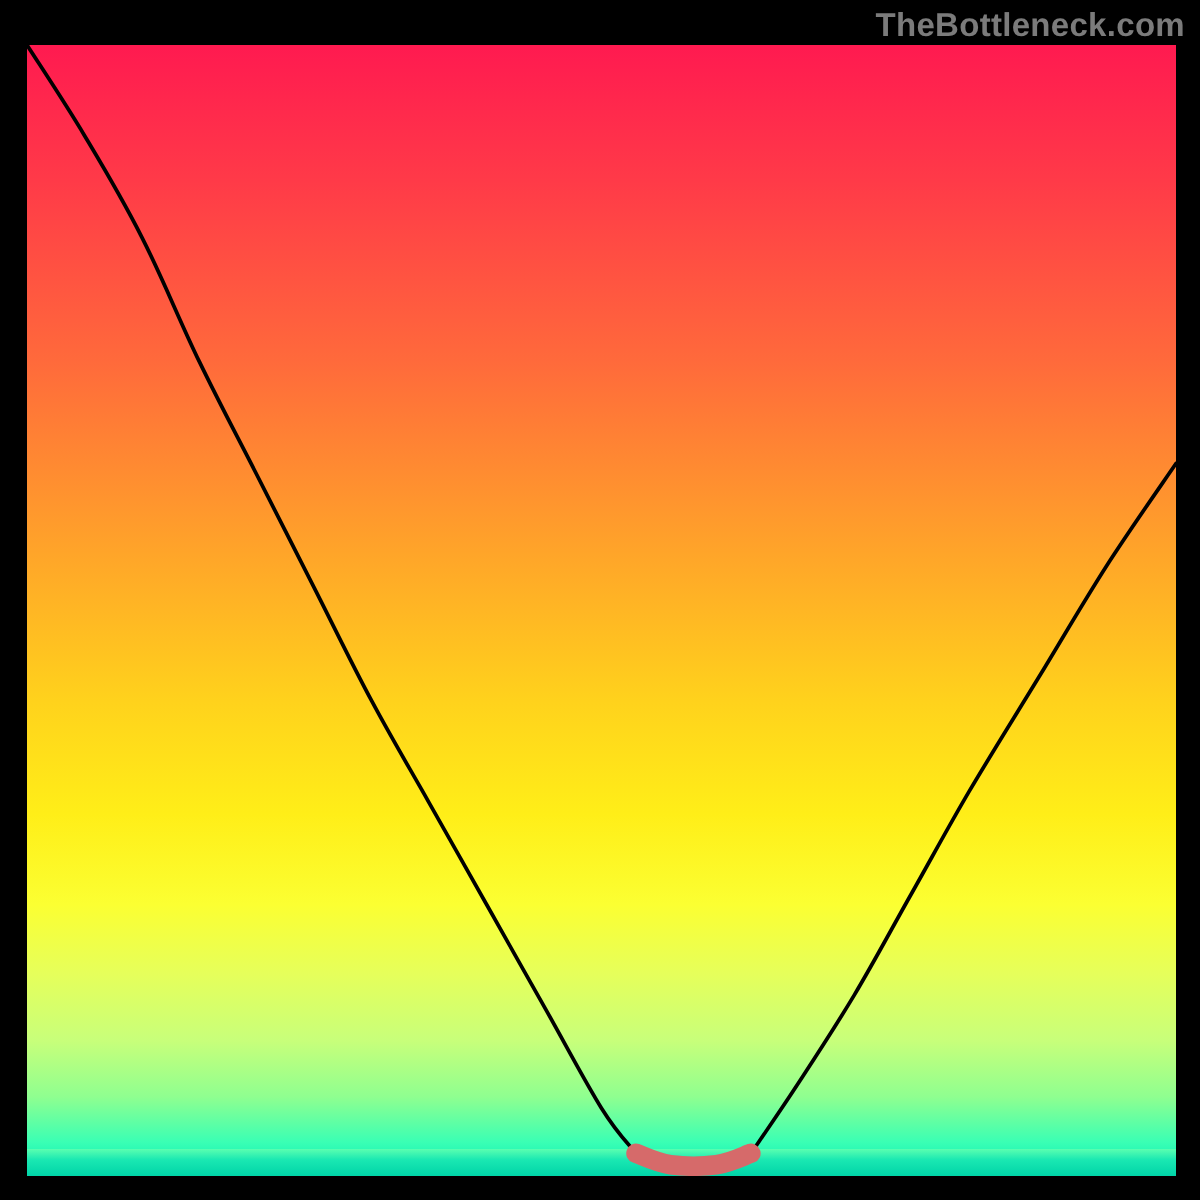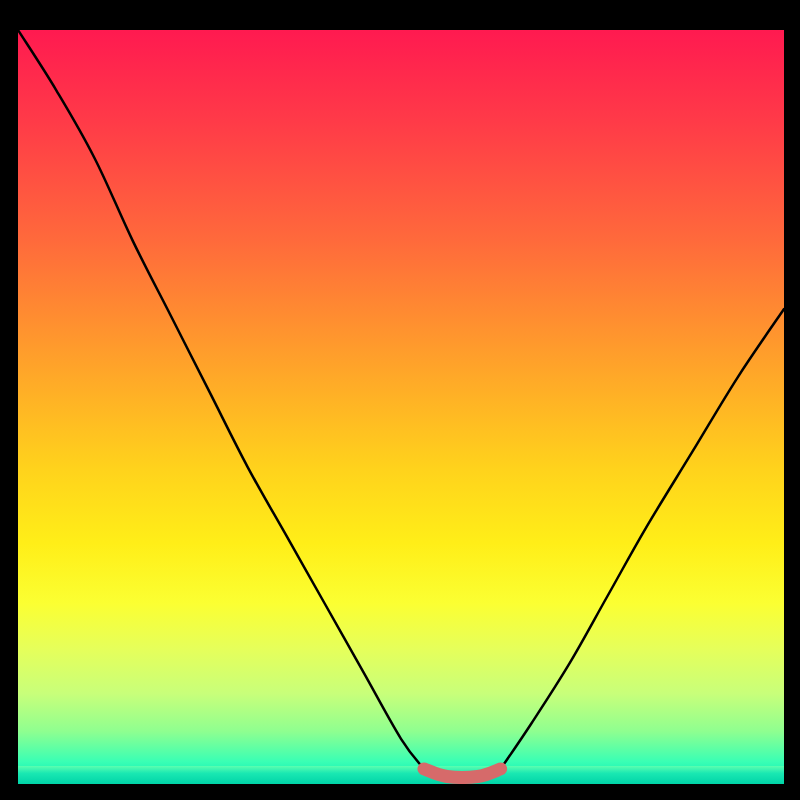--- a/index.html
+++ b/index.html
@@ -74,13 +74,14 @@
 
 <div class="frame">
   <div class="plot">
     <div class="green-band"></div>
     <svg class="curves" viewBox="0 0 766 754" preserveAspectRatio="none">
       <path id="left-branch" fill="none" stroke="#000" stroke-width="2.5" stroke-linecap="round" d="M 0.0 0.0 C 6.9 10.9, 24.5 37.2, 38.3 60.3 C 52.1 83.4, 62.8 101.0, 76.6 128.2 C 90.4 155.3, 101.1 182.6, 114.9 211.1 C 128.7 239.6, 139.4 259.4, 153.2 286.5 C 167.0 313.7, 177.7 334.8, 191.5 361.9 C 205.3 389.1, 216.0 411.5, 229.8 437.3 C 243.6 463.1, 254.3 480.8, 268.1 505.2 C 281.9 529.6, 292.6 548.6, 306.4 573.0 C 320.2 597.5, 330.9 616.5, 344.7 640.9 C 358.5 665.3, 372.0 691.1, 383.0 708.8 C 394.0 726.4, 401.8 733.5, 406.0 738.9"></path>
       <path id="right-branch" fill="none" stroke="#000" stroke-width="2.5" stroke-linecap="round" d="M 482.6 738.9 C 488.1 730.8, 500.8 712.7, 513.2 693.7 C 525.6 674.7, 537.7 656.4, 551.5 633.4 C 565.3 610.3, 576.0 589.9, 589.8 565.5 C 603.6 541.1, 613.0 523.4, 628.1 497.6 C 643.3 471.9, 657.5 449.4, 674.1 422.2 C 690.6 395.1, 703.5 372.6, 720.0 346.8 C 736.6 321.1, 757.7 291.2, 766.0 279.0"></path>
       <path id="flat-valley" fill="none" stroke="#d66a6a" stroke-width="13" stroke-linecap="round" d="M 406.0 738.9 C 410.1 740.3, 419.3 745.1, 429.0 746.5 C 438.6 747.8, 449.9 747.8, 459.6 746.5 C 469.3 745.1, 478.4 740.3, 482.6 738.9"></path>
     </svg>
   </div>
+  <div class="watermark">TheBottleneck.com</div>
 </div>
 
 </body></html>

